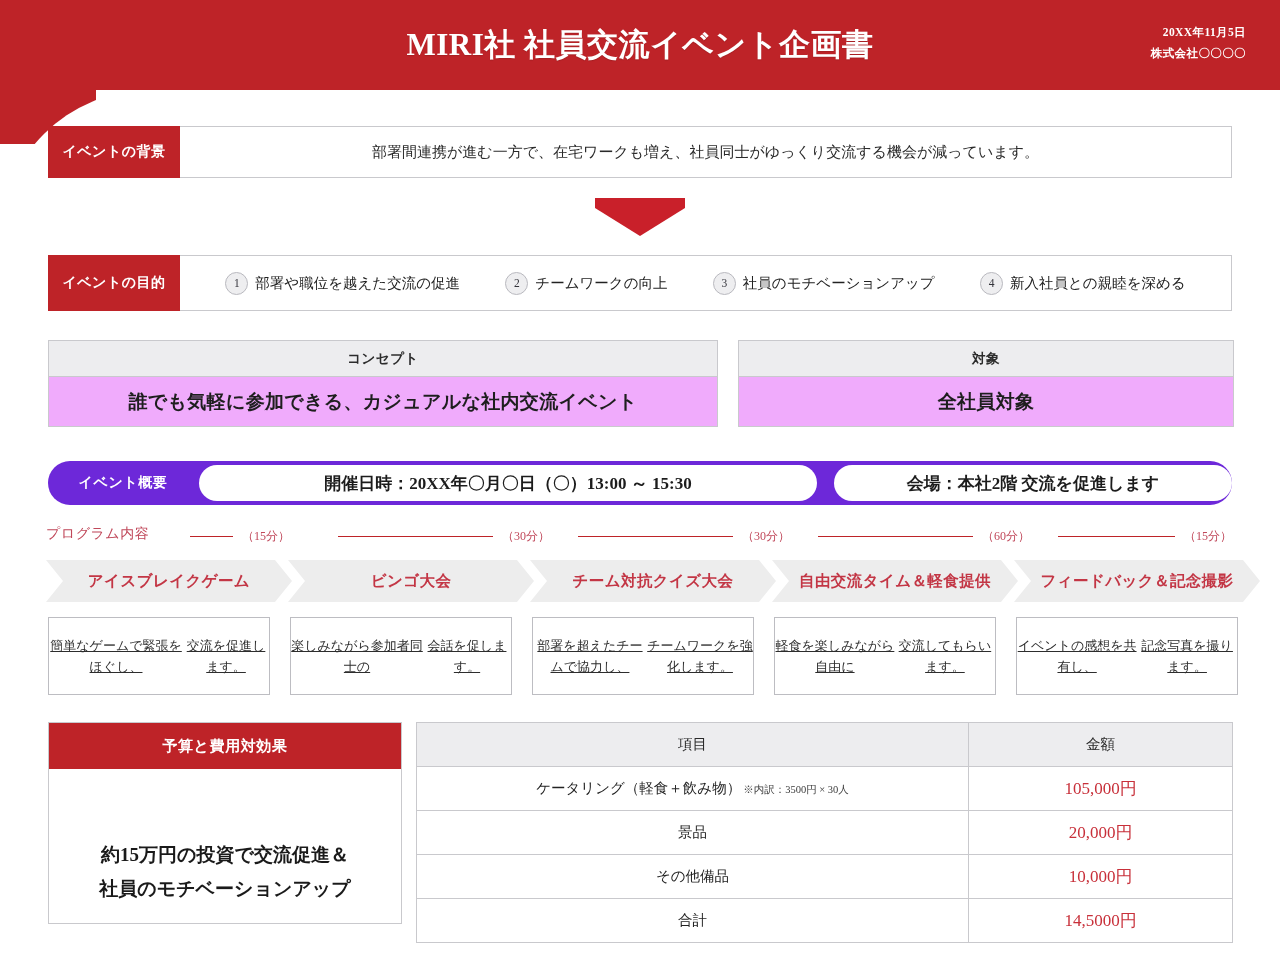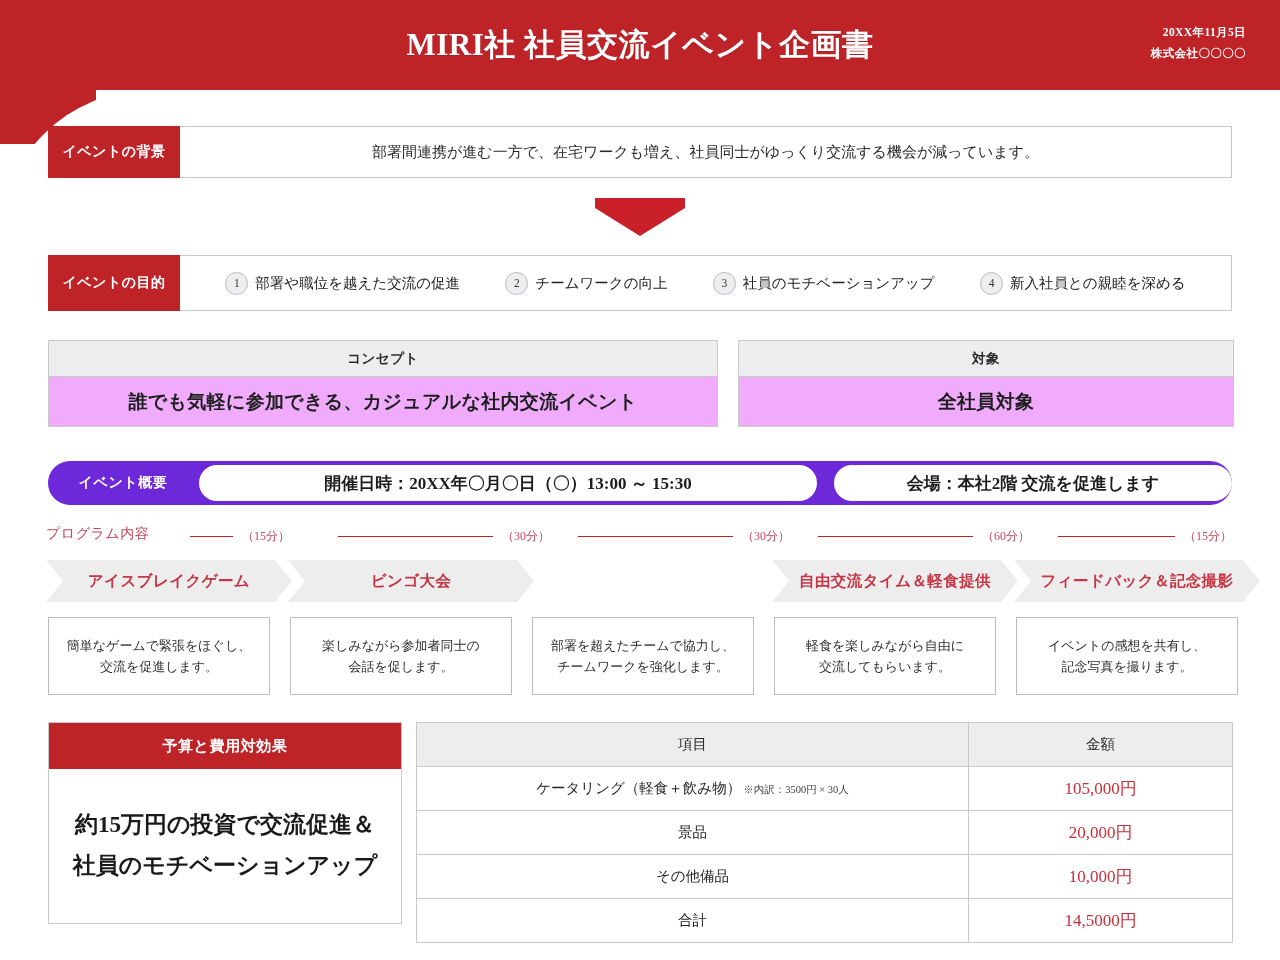--- a/index.html
+++ b/index.html
@@ -121,38 +121,38 @@
   .chev{
     position:absolute;top:0;height:42px;background:#ededed;
     display:flex;align-items:center;justify-content:center;
     color:#C33645;font-size:15.5px;font-weight:bold;letter-spacing:.4px;
     clip-path:polygon(0 0, calc(100% - 17px) 0, 100% 50%, calc(100% - 17px) 100%, 0 100%, 17px 50%);
   }
 
   .desc-row{position:absolute;left:48px;top:617px;width:1184px;height:76px;}
   .desc-box{
     position:absolute;top:0;height:76px;border:1px solid #bdbdc2;background:#fff;
-    display:flex;flex-direction:column;align-items:center;justify-content:center;
-    font-size:13px;color:#2d2d2d;line-height:1.62;text-align:center;
+    display:flex;flex-direction:row;align-items:center;justify-content:center;
+    font-size:13px;color:#2d2d2d;line-height:1.62;text-align:center;text-decoration:underline;
   }
 
   
   #budget-panel{
     position:absolute;left:48px;top:722px;width:352px;height:200px;
     border:1px solid #c9c9cd;background:#fff;
   }
   #budget-panel .bp-head{
     height:46px;background:#BE2328;color:#fff;display:flex;
     align-items:center;justify-content:center;font-size:15px;font-weight:bold;
     letter-spacing:.6px;
   }
   #budget-panel .bp-body{
     height:153px;display:flex;flex-direction:column;align-items:center;
-    justify-content:center;font-size:23px;font-weight:bold;color:#1a1a1a;
-    line-height:1.75;text-align:right;
+    justify-content:center;font-size:19px;font-weight:bold;color:#1a1a1a;
+    line-height:1.75;text-align:right;margin-top:26px;
   }
 
   #budget-table{
     position:absolute;left:416px;top:722px;width:816px;
     border-collapse:collapse;table-layout:fixed;
   }
   #budget-table th,#budget-table td{
     border:1px solid #c9c9cd;height:41px;text-align:center;vertical-align:middle;
   }
   #budget-table th{
@@ -249,20 +249,21 @@
     </div>
     <div class="tl-item" style="left:1010px;width:174px;">
       <span class="tl-line"></span>
       <span class="tl-dur">（15分）</span>
     </div>
   </div>
 
   <div class="chevrons">
     <div class="chev" style="left:0px;width:246px;">アイスブレイクゲーム</div>
     <div class="chev" style="left:242px;width:246px;">ビンゴ大会</div>
+    <div class="chev" style="left:484px;width:246px;">チーム対抗クイズ大会</div>
     <div class="chev" style="left:726px;width:246px;">自由交流タイム＆軽食提供</div>
     <div class="chev" style="left:968px;width:246px;">フィードバック＆記念撮影</div>
   </div>
 
   <div class="desc-row">
     <div class="desc-box" style="left:0px;width:220px;">
       <span>簡単なゲームで緊張をほぐし、</span>
       <span>交流を促進します。</span>
     </div>
     <div class="desc-box" style="left:242px;width:220px;">

